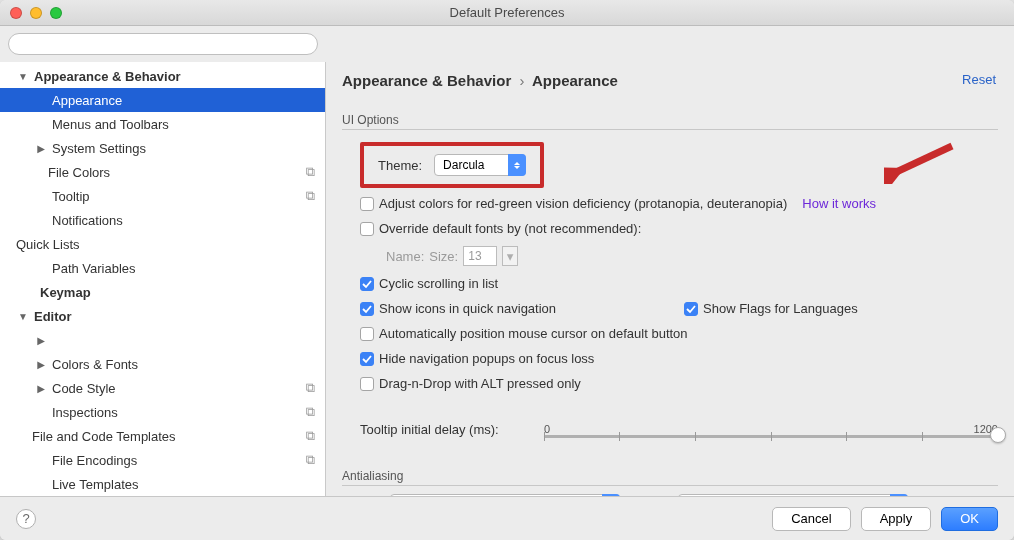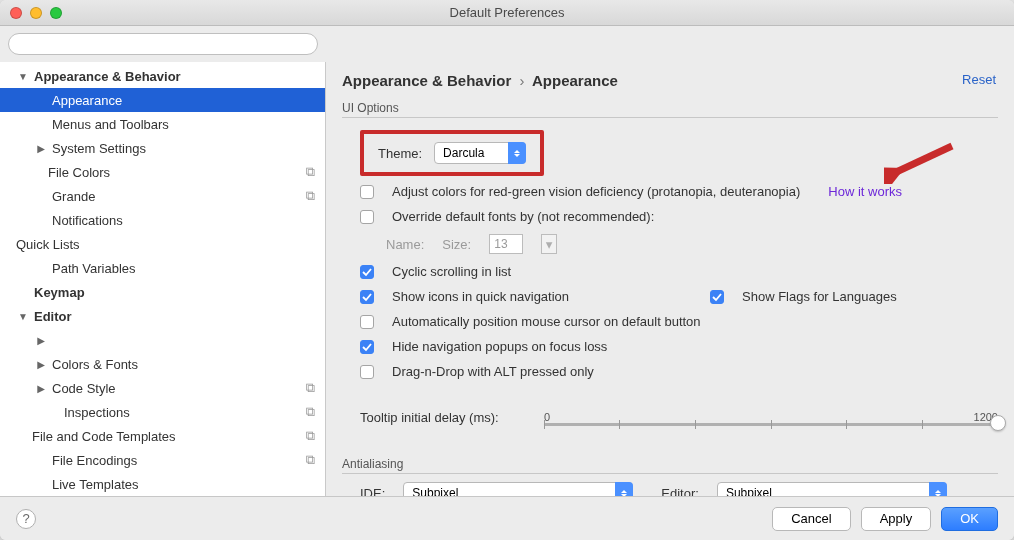--- a/index.html
+++ b/index.html
@@ -20,23 +20,23 @@
 .tree-item .lbl { flex: 1; }
 .tree-item.sel { background: #2061d6; color: #fff; }
 .tree-item .arrow { width: 10px; text-align: center; color: #666; font-size: 10px; }
 .tree-item.sel .arrow { color: #fff; }
 .bold { font-weight: 600; }
 .badge { color: #9a9a9a; font-size: 13px; }
 .content { flex: 1; background: #ececec; padding: 10px 16px 0 16px; overflow: hidden; position: relative; }
 .breadcrumb { font-size: 15px; font-weight: 600; color: #333; }
 .breadcrumb .sep { color: #777; font-weight: normal; margin: 0 4px; }
 .reset { position: absolute; right: 18px; top: 10px; color: #2a63c8; font-size: 13px; cursor: default; }
-.fieldset-label { font-size: 12px; color: #555; margin-top: 12px; }
+.fieldset-label { font-size: 12px; color: #555; margin-top: 24px; }
 .panel { border-top: 1px solid #c7c7c7; margin-top: 2px; padding: 12px 0 0 18px; }
-.row { display: flex; align-items: center; gap: 18px; margin-bottom: 10px; font-size: 13px; color: #333; }
+.row { display: flex; align-items: center; gap: 5px; margin-bottom: 10px; font-size: 13px; color: #333; }
 .row.indent { margin-left: 26px; }
 .select { height: 22px; background: #fff; border: 1px solid #b8b8b8; border-radius: 4px; font-size: 12px; padding: 0 22px 0 8px; appearance: none; position: relative; }
 .sel-wrap { position: relative; display: inline-block; }
 .sel-wrap .cap { position: absolute; right: 0; top: 0; width: 18px; height: 22px; background: #4a90ff; border-radius: 0 4px 4px 0; display: flex; flex-direction: column; align-items: center; justify-content: center; gap: 1px; pointer-events: none; }
 .sel-wrap .cap::before, .sel-wrap .cap::after { content: ""; width: 0; height: 0; border-left: 3px solid transparent; border-right: 3px solid transparent; }
 .sel-wrap .cap::before { border-bottom: 3px solid #fff; }
 .sel-wrap .cap::after { border-top: 3px solid #fff; }
 .sel-wrap.gray .cap { background: #e8e8e8; }
 .sel-wrap.gray .cap::before { border-bottom-color: #666; }
 .sel-wrap.gray .cap::after { border-top-color: #666; }
@@ -103,58 +103,58 @@
           <span class="arrow">▶</span>
           <span class="lbl" style="margin-left: 6px;">System Settings</span>
         </div>
         <div class="tree-item" style="padding-left: 36px;">
           <span class="arrow" style="visibility: hidden;"></span>
           <span class="lbl" style="margin-left: 2px;">File Colors</span>
           <span class="badge">⧉</span>
         </div>
         <div class="tree-item" style="padding-left: 36px;">
           <span class="arrow" style="visibility: hidden;"></span>
-          <span class="lbl" style="margin-left: 6px;">Grande</span>
+          <span class="lbl" style="margin-left: 6px;">Tooltip</span>
           <span class="badge">⧉</span>
         </div>
         <div class="tree-item" style="padding-left: 36px;">
           <span class="arrow" style="visibility: hidden;"></span>
           <span class="lbl" style="margin-left: 6px;">Notifications</span>
         </div>
         <div class="tree-item" style="">
           <span class="arrow" style="visibility: hidden;"></span>
           <span class="lbl" style="margin-left: 6px;">Quick Lists</span>
         </div>
         <div class="tree-item" style="padding-left: 36px;">
           <span class="arrow" style="visibility: hidden;"></span>
           <span class="lbl" style="margin-left: 6px;">Path Variables</span>
         </div>
         <div class="tree-item" style="padding-left: 18px;">
           <span class="arrow" style="visibility: hidden;"></span>
-          <span class="lbl bold" style="margin-left: 6px;">Keymap</span>
+          <span class="lbl bold" style="margin-left: 12px;">Keymap</span>
         </div>
         <div class="tree-item" style="padding-left: 18px;">
           <span class="arrow">▼</span>
           <span class="lbl bold" style="margin-left: 6px;">Editor</span>
         </div>
         <div class="tree-item" style="padding-left: 36px;">
           <span class="arrow">▶</span>
         </div>
         <div class="tree-item" style="padding-left: 36px;">
           <span class="arrow">▶</span>
           <span class="lbl" style="margin-left: 6px;">Colors &amp; Fonts</span>
         </div>
         <div class="tree-item" style="padding-left: 36px;">
           <span class="arrow">▶</span>
           <span class="lbl" style="margin-left: 6px;">Code Style</span>
           <span class="badge">⧉</span>
         </div>
         <div class="tree-item" style="padding-left: 36px;">
           <span class="arrow" style="visibility: hidden;"></span>
-          <span class="lbl" style="margin-left: 18px;">Inspections</span>
+          <span class="lbl" style="margin-left: 6px;">Inspections</span>
           <span class="badge">⧉</span>
         </div>
         <div class="tree-item" style="padding-left: 16px;">
           <span class="arrow" style="visibility: hidden;"></span>
           <span class="lbl" style="margin-left: 6px;">File and Code Templates</span>
           <span class="badge">⧉</span>
         </div>
         <div class="tree-item" style="padding-left: 36px;">
           <span class="arrow" style="visibility: hidden;"></span>
           <span class="lbl" style="margin-left: 6px;">File Encodings</span>

